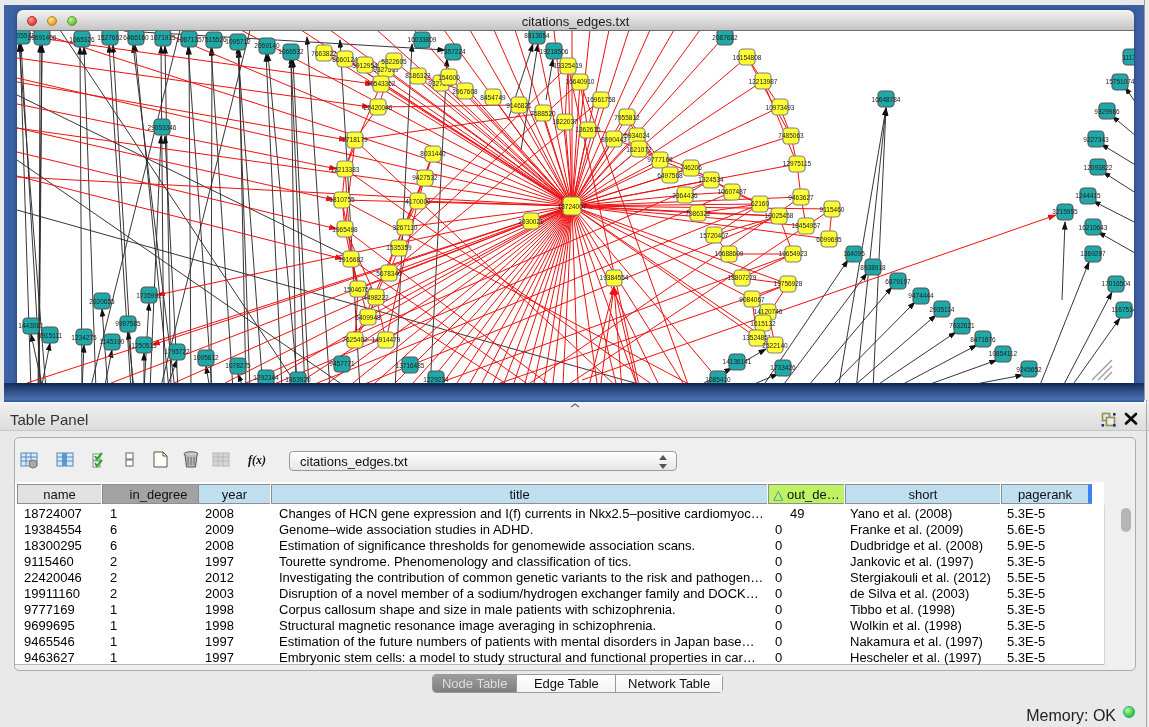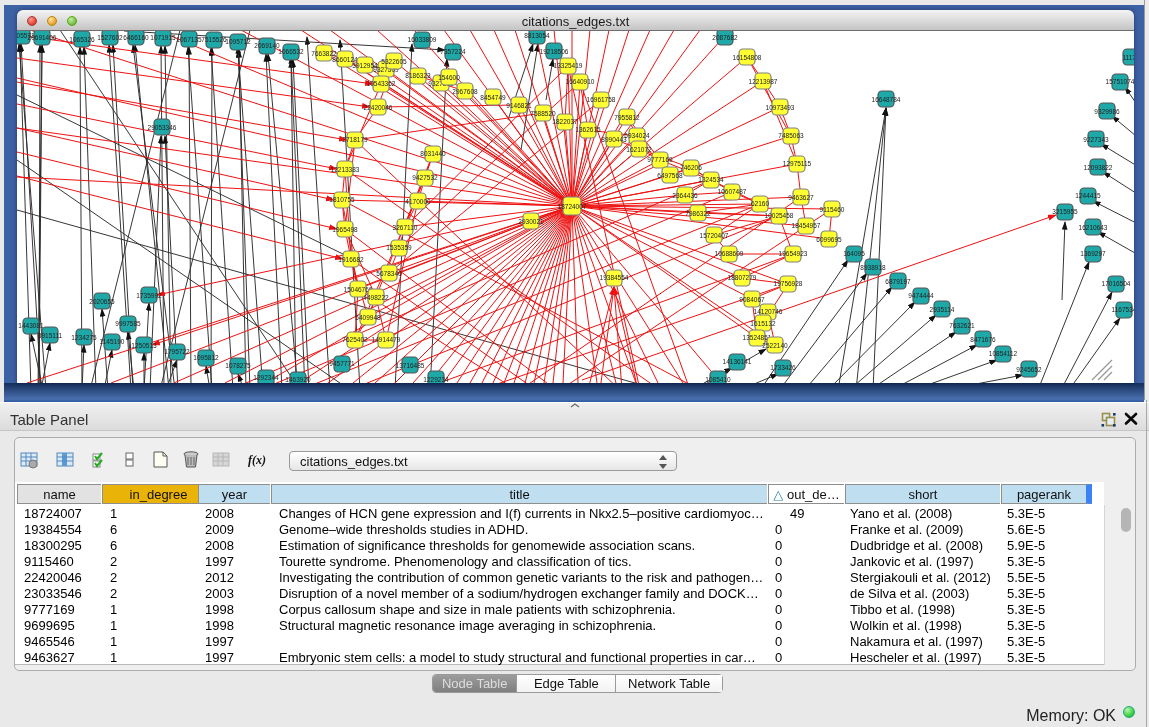--- a/index.html
+++ b/index.html
@@ -661,40 +661,40 @@
 
 <div style="position:absolute;left:289px;top:451px;width:388px;height:20px;border:1px solid #9a9a9a;border-radius:4px;background:linear-gradient(#fff,#e6e6e6)">
 <span style="position:absolute;left:10px;top:2px;font-size:13px;color:#111">citations_edges.txt</span>
 <svg width="10" height="14" style="position:absolute;right:8px;top:3px">
       <path d="M5 0 L9 5 H1 z" fill="#555"></path>
       <path d="M5 14 L1 9 H9 z" fill="#555"></path>
     </svg>
 </div>
 <div id="tbl"></div>
 <div class="hc" style="left:17px;width:84px;background:#e2e2e2;">name</div>
-<div class="hc" style="left:102px;width:112px;background:#eab308;">in_degree</div>
+<div class="hc" style="left:102px;width:112px;background:#a3a3a3;">in_degree</div>
 <div class="hc" style="left:198px;width:72px;background:#bfdff0;">year</div>
 <div class="hc" style="left:271px;width:496px;background:#bfdff0;">title</div>
-<div class="hc" style="left:768px;width:76px;background:#ffffff;"><span style="color:#2a7fa5">△</span> out_de…</div>
+<div class="hc" style="left:768px;width:76px;background:#bef264;"><span style="color:#2a7fa5">△</span> out_de…</div>
 <div class="hc" style="left:845px;width:155px;background:#bfdff0;">short</div>
-<div class="hc" style="left:1001px;width:91px;background:#bfdff0;border-right:6px solid #3b82f6;">pagerank</div>
+<div class="hc" style="left:1001px;width:91px;background:#bfdff0;border-right:4px solid #3b82f6;">pagerank</div>
 <div class="tr" style="top:505px">
 <span style="left:24px">18724007</span>
     <span style="left:110px">1</span>
     <span style="left:205px">2008</span>
 <span style="left:279px;width:486px;overflow:hidden;text-overflow:ellipsis">Changes of HCN gene expression and I(f) currents in Nkx2.5–positive cardiomyoc…</span>
     <span style="left:790px">49</span>
     <span style="left:850px">Yano et al. (2008)</span>
 <span style="left:1007px">5.3E-5</span>
   </div>
 <div class="tr" style="top:521px">
 <span style="left:24px">19384554</span>
     <span style="left:110px">6</span>
     <span style="left:205px">2009</span>
-<span style="left:279px;width:486px;overflow:hidden;text-overflow:ellipsis">Genome–wide thresholds studies in ADHD.</span>
+<span style="left:279px;width:486px;overflow:hidden;text-overflow:ellipsis">Genome–wide association studies in ADHD.</span>
     <span style="left:775px">0</span>
     <span style="left:850px">Franke et al. (2009)</span>
 <span style="left:1007px">5.6E-5</span>
   </div>
 <div class="tr" style="top:537px">
 <span style="left:24px">18300295</span>
     <span style="left:110px">6</span>
     <span style="left:205px">2008</span>
 <span style="left:279px;width:486px;overflow:hidden;text-overflow:ellipsis">Estimation of significance thresholds for genomewide association scans.</span>
     <span style="left:775px">0</span>
@@ -713,21 +713,21 @@
 <div class="tr" style="top:569px">
 <span style="left:24px">22420046</span>
     <span style="left:110px">2</span>
     <span style="left:205px">2012</span>
 <span style="left:279px;width:486px;overflow:hidden;text-overflow:ellipsis">Investigating the contribution of common genetic variants to the risk and pathogen…</span>
     <span style="left:775px">0</span>
     <span style="left:850px">Stergiakouli et al. (2012)</span>
 <span style="left:1007px">5.5E-5</span>
   </div>
 <div class="tr" style="top:585px">
-<span style="left:24px">23033546</span>
+<span style="left:24px">19911160</span>
     <span style="left:110px">2</span>
     <span style="left:205px">2003</span>
 <span style="left:279px;width:486px;overflow:hidden;text-overflow:ellipsis">Disruption of a novel member of a sodium/hydrogen exchanger family and DOCK…</span>
     <span style="left:775px">0</span>
     <span style="left:850px">de Silva et al. (2003)</span>
 <span style="left:1007px">5.3E-5</span>
   </div>
 <div class="tr" style="top:601px">
 <span style="left:24px">9777169</span>
     <span style="left:110px">1</span>
@@ -743,20 +743,21 @@
     <span style="left:205px">1998</span>
 <span style="left:279px;width:486px;overflow:hidden;text-overflow:ellipsis">Structural magnetic resonance image averaging in schizophrenia.</span>
     <span style="left:775px">0</span>
     <span style="left:850px">Wolkin et al. (1998)</span>
 <span style="left:1007px">5.3E-5</span>
   </div>
 <div class="tr" style="top:633px">
 <span style="left:24px">9465546</span>
     <span style="left:110px">1</span>
     <span style="left:205px">1997</span>
+<span style="left:279px;width:486px;overflow:hidden;text-overflow:ellipsis">Estimation of the future numbers of patients with mental disorders in Japan base…</span>
     <span style="left:775px">0</span>
     <span style="left:850px">Nakamura et al. (1997)</span>
 <span style="left:1007px">5.3E-5</span>
   </div>
 <div class="tr" style="top:649px">
 <span style="left:24px">9463627</span>
     <span style="left:110px">1</span>
     <span style="left:205px">1997</span>
 <span style="left:279px;width:486px;overflow:hidden;text-overflow:ellipsis">Embryonic stem cells: a model to study structural and functional properties in car…</span>
     <span style="left:775px">0</span>

